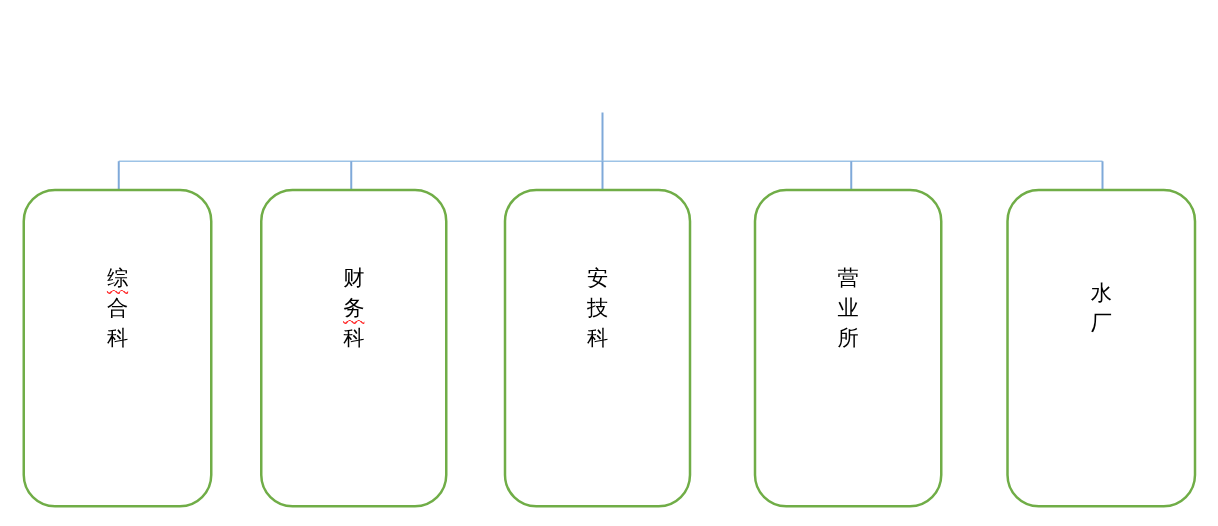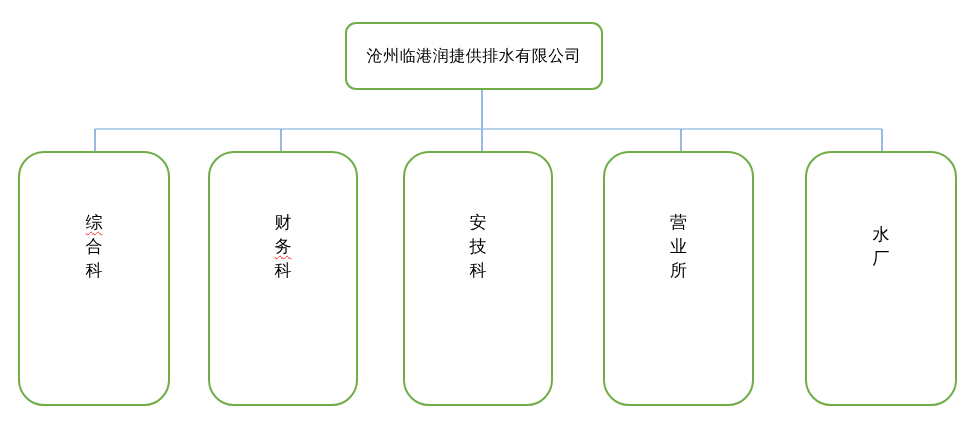--- a/index.html
+++ b/index.html
@@ -81,23 +81,20 @@
   <svg class="connectors" viewBox="0 0 974 421" xmlns="http://www.w3.org/2000/svg">
     <line class="cline dark" x1="482" y1="90" x2="482" y2="129"></line>
     <line class="cline" x1="95" y1="129" x2="882" y2="129"></line>
     <line class="cline dark" x1="95" y1="129" x2="95" y2="152"></line>
     <line class="cline dark" x1="281" y1="129" x2="281" y2="152"></line>
     <line class="cline dark" x1="482" y1="129" x2="482" y2="152"></line>
     <line class="cline dark" x1="681" y1="129" x2="681" y2="152"></line>
     <line class="cline dark" x1="882" y1="129" x2="882" y2="152"></line>
   </svg>
 
-  <div class="box root-box">
-    <div class="root-label">沧州临港润捷供排水有限公司</div>
-  </div>
 
   <div class="box dept" style="left:18px;  width:152px;">
     <div class="vtext">
         <div class="misspelled">综</div>
         <div>合</div>
         <div>科</div>
       </div>
   </div>
 
   <div class="box dept" style="left:208px; width:150px;">

